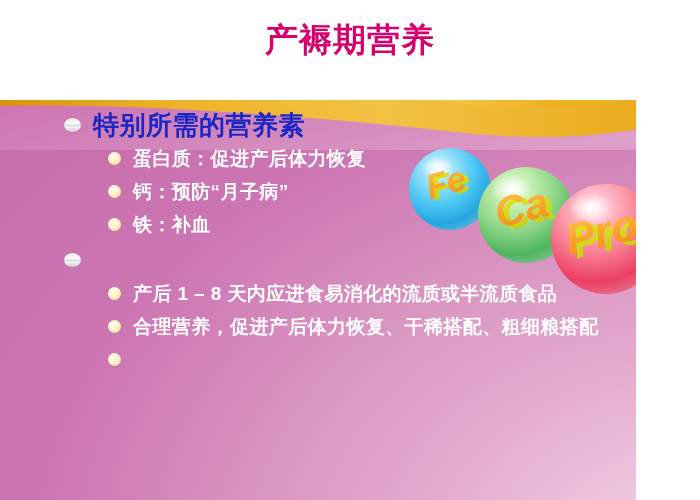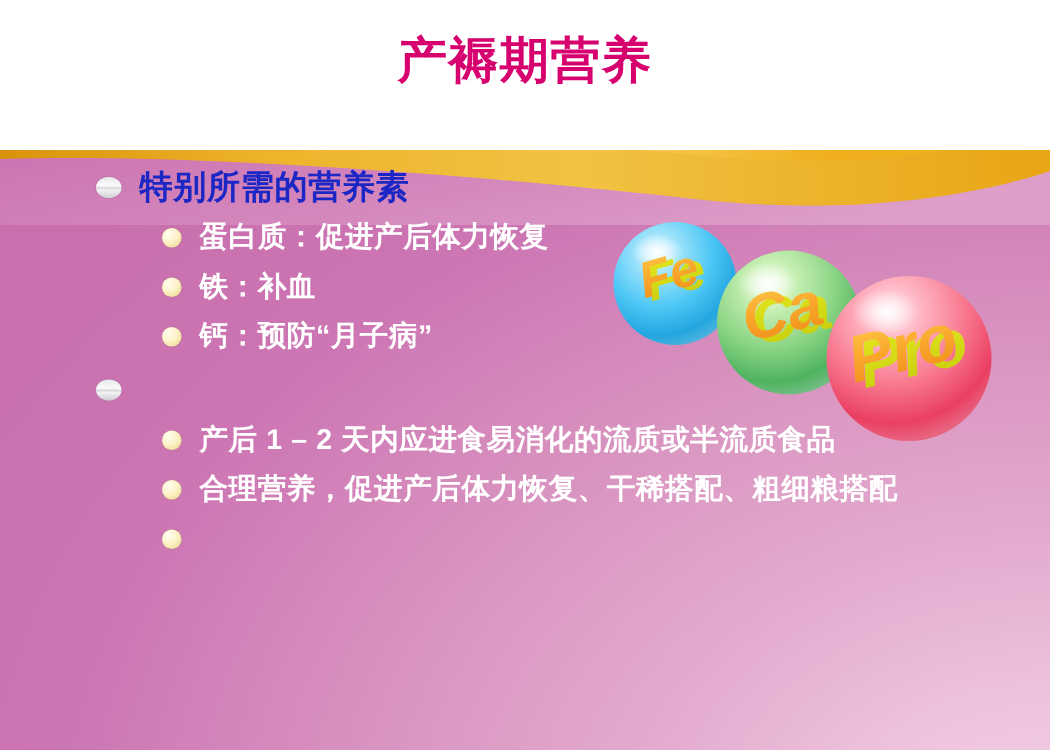--- a/index.html
+++ b/index.html
@@ -5,21 +5,21 @@
   html, body {
     margin: 0;
     padding: 0;
     background: #ffffff;
   }
   body {
     font-family: "Liberation Sans", sans-serif;
   }
   .slide {
     position: relative;
-    width: 700px;
+    width: 636px;
     height: 500px;
     overflow: hidden;
     background: #ffffff;
   }
 
   
   .header-band {
     position: absolute;
     left: 0; top: 0;
     width: 700px;
@@ -96,21 +96,21 @@
   .l1-bullet {
     width: 17px;
     height: 14px;
     flex: 0 0 auto;
     border-radius: 50%;
     background: linear-gradient(180deg, #e8e8ea 0%, #fbfbfc 42%, #d7d7db 52%, #f2f2f4 62%, #cfcfd4 100%);
     box-shadow: 0 0 0 0.5px rgba(140,120,140,0.35);
     margin-right: 12px;
   }
   .l1-text {
-    font-size: 22px;
+    font-size: 26px;
     font-weight: bold;
     color: #1b27c4;
     letter-spacing: 0.5px;
     line-height: 1;
     white-space: nowrap;
   }
 
   .l2 {
     display: flex;
     align-items: center;
@@ -249,35 +249,35 @@
       <div class="l1">
         <span class="l1-bullet"></span>
         <span class="l1-text">特别所需的营养素</span>
       </div>
       <div class="l2">
         <span class="l2-bullet"></span>
         <span class="l2-text">蛋白质：促进产后体力恢复</span>
       </div>
       <div class="l2">
         <span class="l2-bullet"></span>
+        <span class="l2-text">钙：预防“月子病”</span>
+      </div>
+      <div class="l2">
+        <span class="l2-bullet"></span>
         <span class="l2-text">铁：补血</span>
-      </div>
-      <div class="l2">
-        <span class="l2-bullet"></span>
-        <span class="l2-text">钙：预防“月子病”</span>
       </div>
     </div>
 
     <div class="group">
       <div class="l1">
         <span class="l1-bullet"></span>
       </div>
       <div class="l2">
         <span class="l2-bullet"></span>
-        <span class="l2-text">产后 1 – 2 天内应进食易消化的流质或半流质食品</span>
+        <span class="l2-text">产后 1 – 8 天内应进食易消化的流质或半流质食品</span>
       </div>
       <div class="l2">
         <span class="l2-bullet"></span>
         <span class="l2-text">合理营养，促进产后体力恢复、干稀搭配、粗细粮搭配</span>
       </div>
       <div class="l2">
         <span class="l2-bullet"></span>
       </div>
     </div>
 

